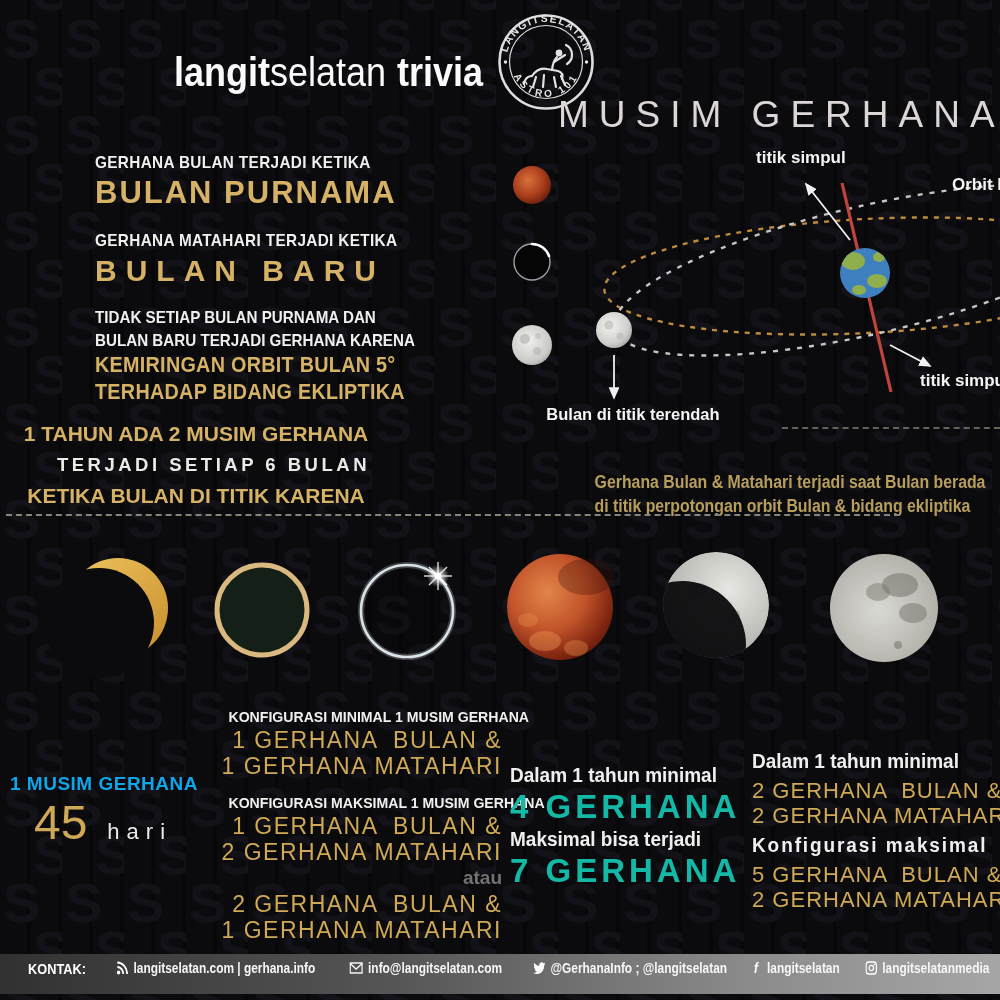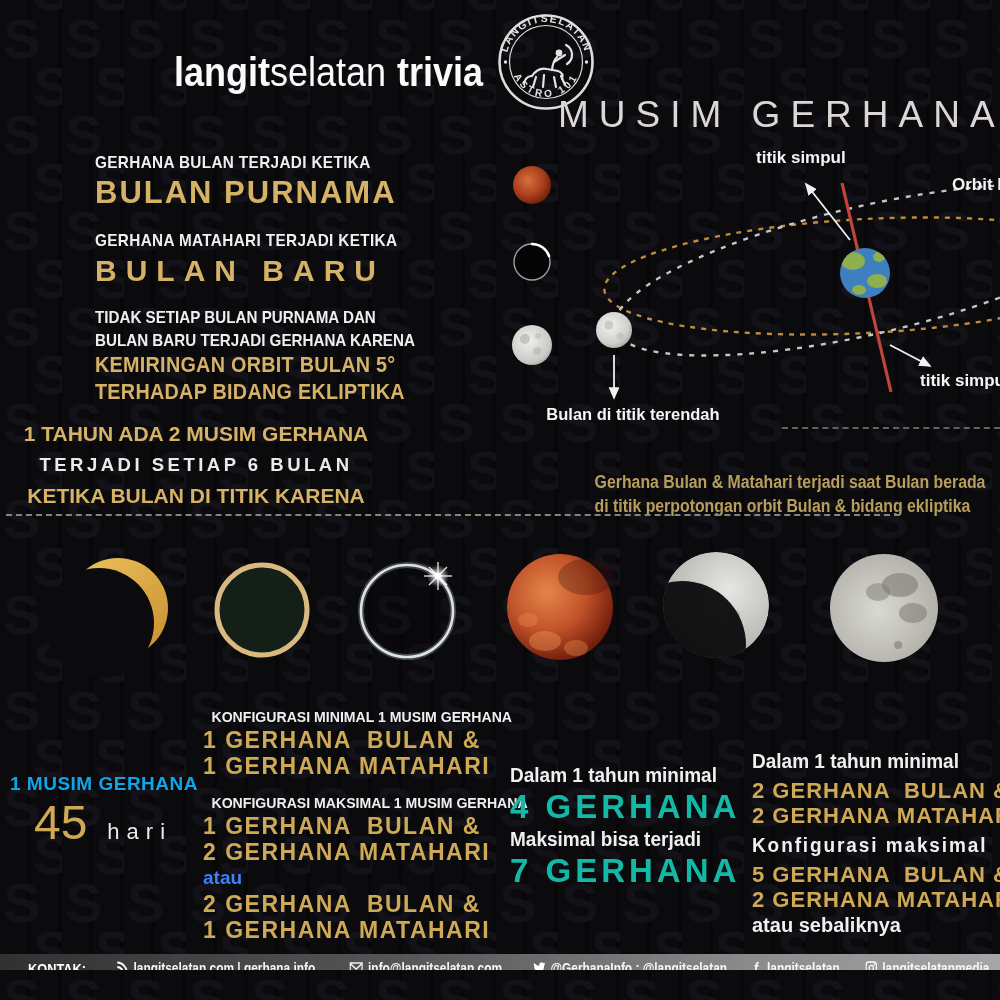--- a/index.html
+++ b/index.html
@@ -28,58 +28,58 @@
       transform:scaleX(.9);transform-origin:left center;white-space:nowrap;line-height:22px;}
   .fact-hi{color:#d6b266;font-weight:700;white-space:nowrap;}
   .hi1{font-size:31px;letter-spacing:2px;line-height:38px;}
   .hi2{font-size:30px;letter-spacing:9px;line-height:38px;}
   .fact-intro-sm{font-size:16.5px;font-weight:700;color:#efefef;line-height:23px;
       transform:scaleX(.92);transform-origin:left center;white-space:nowrap;}
   .hi3{font-size:21.5px;line-height:27px;letter-spacing:.3px;
       transform:scaleX(.92);transform-origin:left center;}
   .summary{left:22px;top:418px;width:348px;text-align:center;}
   .sum-gold{color:#d6b266;font-size:21px;font-weight:700;line-height:31px;white-space:nowrap;}
-  .sum-white{color:#eceae6;font-size:18.5px;font-weight:700;letter-spacing:3.5px;line-height:31px;white-space:nowrap;}
+  .sum-white{color:#eceae6;font-size:18.5px;font-weight:700;letter-spacing:3.5px;line-height:31px;white-space:nowrap;text-align:right;}
 
   
   .caption{left:570px;top:450px;width:410px;text-align:center;color:#b89e5c;
       font-size:18px;font-weight:600;line-height:24px;margin-top:20px;}
   .caption div{transform:scaleX(.88);transform-origin:center;white-space:nowrap;}
   .divider-right{left:782px;top:427px;width:218px;border-top:2px dashed #63625c;height:0;}
   .divider-main{left:6px;top:514px;width:894px;border-top:2px dashed #87847a;height:0;}
 
   
   .col{line-height:1;}
   #col-season{left:10px;top:774px;width:186px;text-align:center;}
   .season-label{font-size:19px;font-weight:700;color:#0ea5e9;letter-spacing:.5px;white-space:nowrap;}
   .season-row{margin-top:6px;display:flex;justify-content:center;align-items:baseline;}
   .season-val{font-size:48px;color:#cfa956;font-weight:400;}
   .season-unit{font-size:22px;color:#eaeaea;letter-spacing:7px;margin-left:20px;font-weight:400;}
 
-  #col-config{left:203px;top:707px;width:282px;text-align:left;}
+  #col-config{left:220px;top:707px;width:282px;text-align:right;}
   .cfg-title{font-size:15px;font-weight:700;color:#efefef;white-space:nowrap;
       transform:scaleX(.94);transform-origin:center;line-height:20px;}
-  .gold-line{font-size:23px;font-weight:700;color:#cfa956;letter-spacing:1.5px;
+  .gold-line{font-size:23px;font-weight:400;color:#cfa956;letter-spacing:1.5px;
       line-height:26px;white-space:pre;}
-  .or-word{font-size:19px;font-weight:700;color:#3b82f6;line-height:26px;}
+  .or-word{font-size:19px;font-weight:700;color:#737373;line-height:26px;}
   .gap14{height:14px;}  .gap4{height:4px;}
 
   #col-year{left:510px;top:762px;width:235px;text-align:left;}
   .yr-label{font-size:20px;font-weight:700;color:#efefef;line-height:26px;white-space:nowrap;
       transform:scaleX(.95);transform-origin:left center;}
   .yr-value{font-size:33px;font-weight:700;color:#14b8a6;letter-spacing:4px;line-height:38px;white-space:nowrap;}
 
   #col-yearcfg{left:752px;top:748px;width:248px;text-align:left;}
   #col-yearcfg .gold-line{font-size:22px;letter-spacing:1px;text-align:left;line-height:25px;}
   .yr-label2{font-size:20px;font-weight:700;color:#efefef;letter-spacing:2px;line-height:26px;white-space:nowrap;
       transform:scaleX(.95);transform-origin:left center;}
   .yr-note{font-size:20px;font-weight:700;color:#efefef;line-height:26px;}
 
   
-  #footer{left:0;top:954px;width:1000px;height:16px;
+  #footer{left:0;top:954px;width:1000px;height:40px;
      background:linear-gradient(90deg,#313131 0%,#565656 40%,#8b8b8b 75%,#a6a6a6 100%);
      overflow:hidden;z-index:2;position:absolute;}
   .footer-inner{width:1176px;height:28px;display:flex;align-items:center;
      transform:scaleX(.85);transform-origin:left center;}
   .f-label{font-size:15px;font-weight:700;margin-left:33px;color:#fff;white-space:nowrap;}
   .f-item{display:flex;align-items:center;font-size:14px;font-weight:700;color:#f7f7f7;white-space:nowrap;}
   .f-item svg{margin-right:6px;}
   .mL1{margin-left:36px;} .mL2{margin-left:40px;} .mL3{margin-left:36px;}
   .mL4{margin-left:32px;} .mL5{margin-left:30px;}
   svg text{font-family:"Liberation Sans", sans-serif;}
@@ -353,21 +353,20 @@
 <div id="col-yearcfg" class="abs layer col">
   <div class="yr-label">Dalam 1 tahun minimal</div>
   <div class="gap4"></div>
   <div class="gold-line">2 GERHANA  BULAN &amp;</div>
   <div class="gold-line">2 GERHANA MATAHARI</div>
   <div class="gap4"></div>
   <div class="yr-label2">Konfigurasi maksimal</div>
   <div class="gap4"></div>
   <div class="gold-line">5 GERHANA  BULAN &amp;</div>
   <div class="gold-line">2 GERHANA MATAHARI</div>
-  <div class="yr-note">atau sebaliknya</div>
 </div>
 
 <div id="footer">
   <div class="footer-inner">
     <span class="f-label">KONTAK:</span>
 
     <span class="f-item mL1">
       <svg width="14" height="14" viewBox="0 0 14 14">
         <circle cx="2.5" cy="11.5" r="2" fill="#fff"></circle>
         <path d="M1 6 a7 7 0 0 1 7 7" fill="none" stroke="#fff" stroke-width="2"></path>

